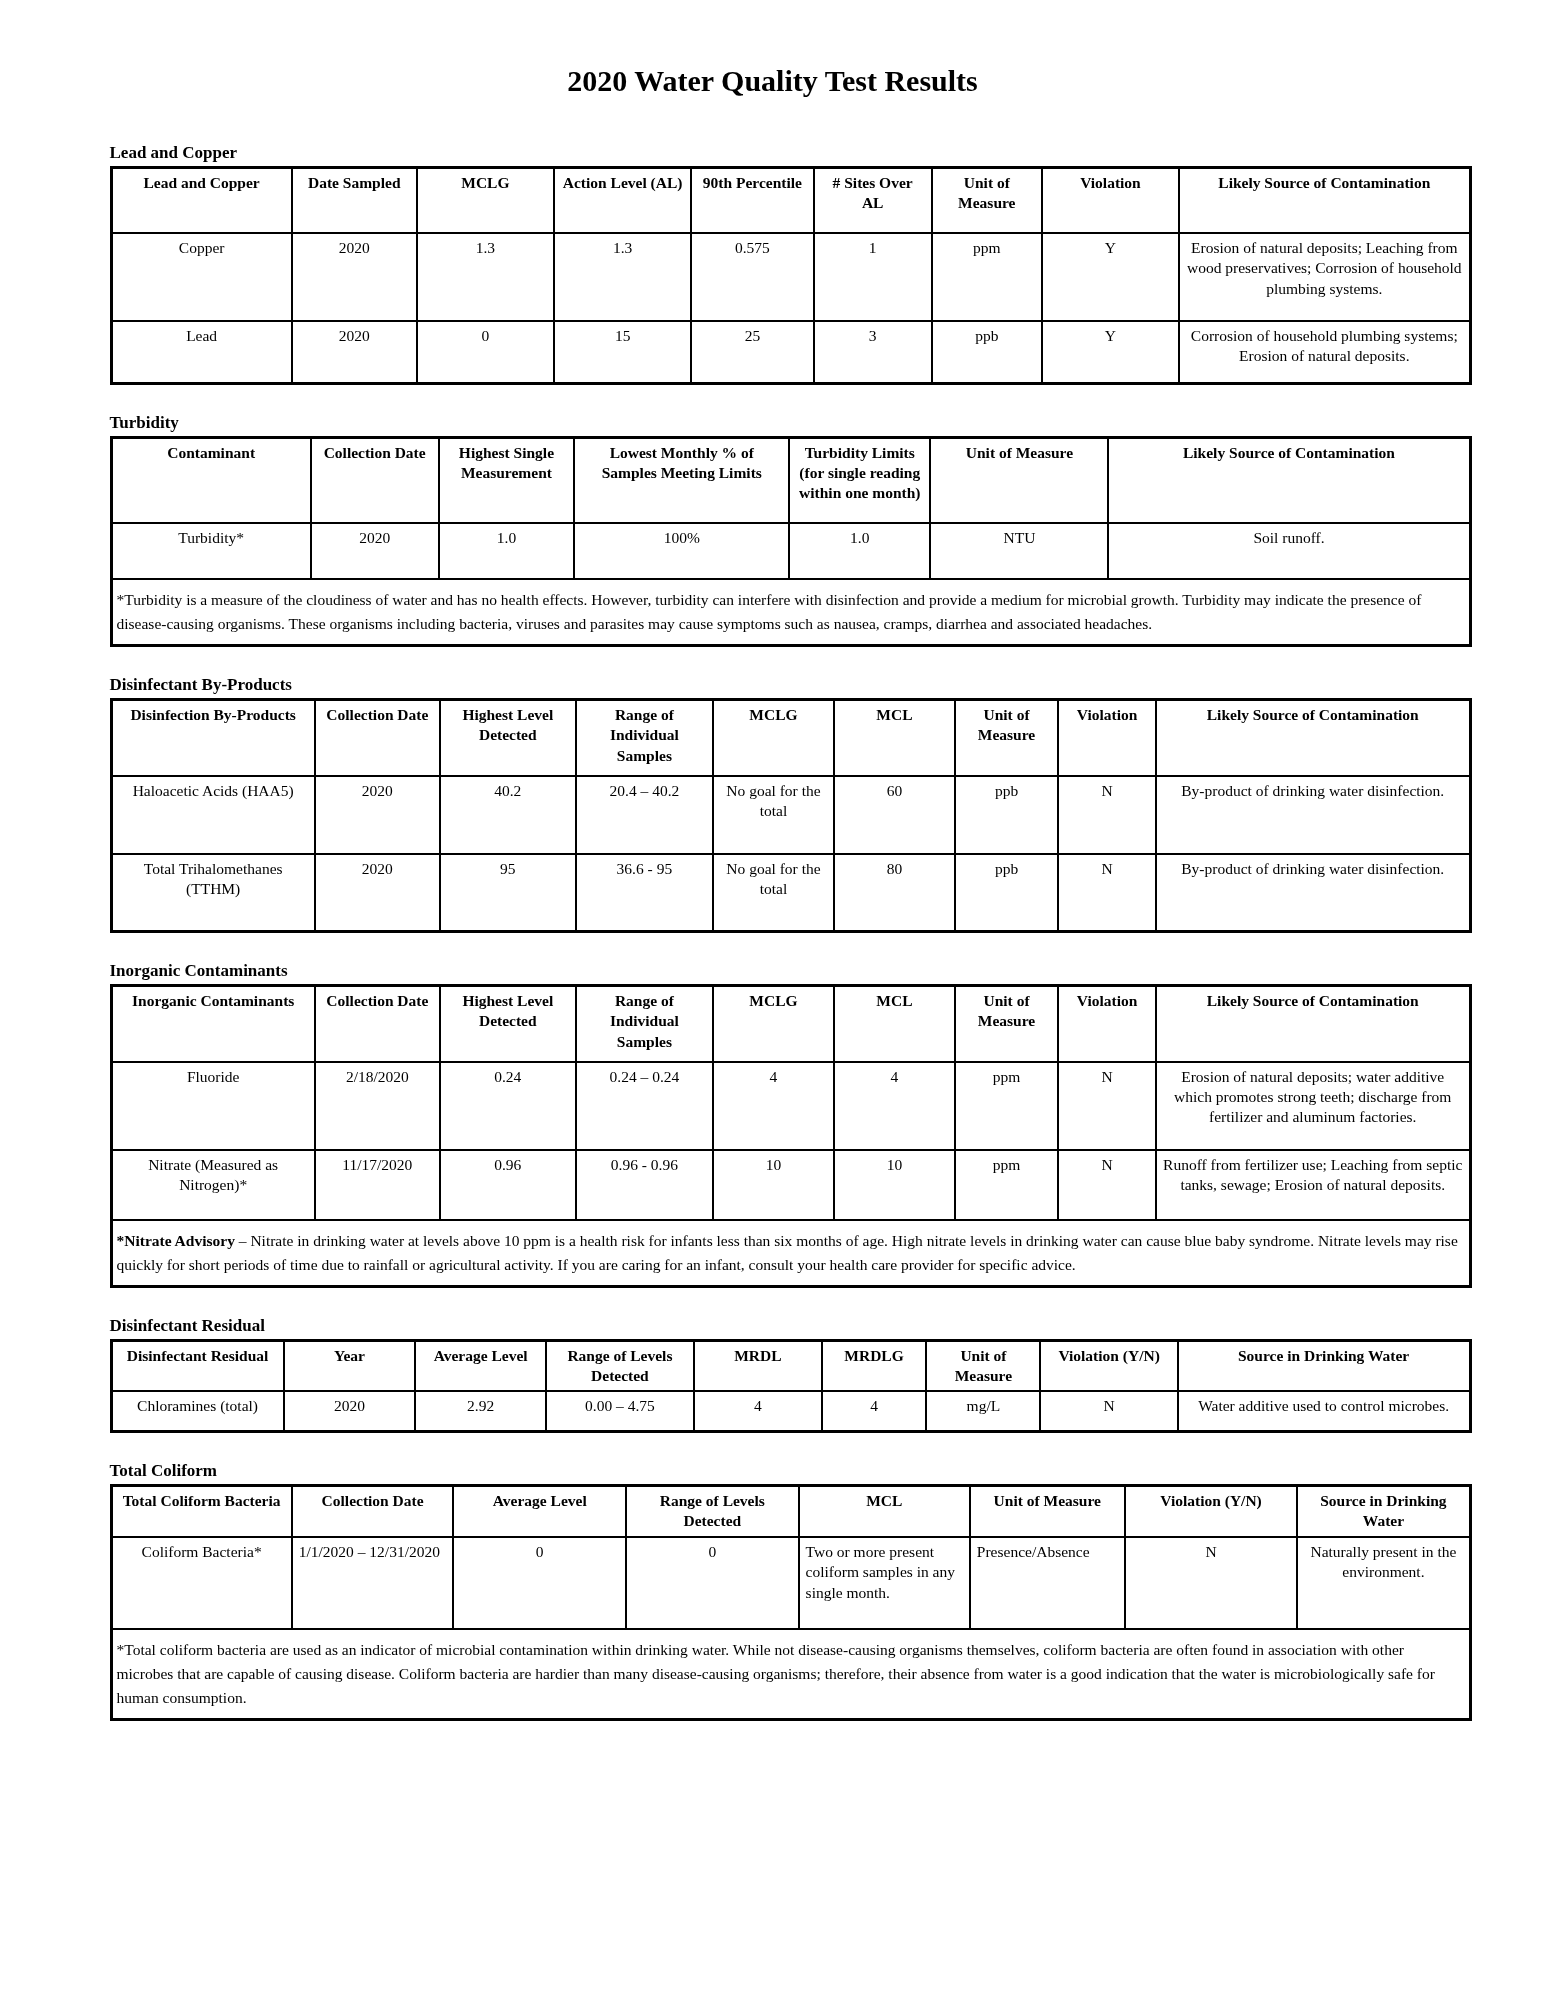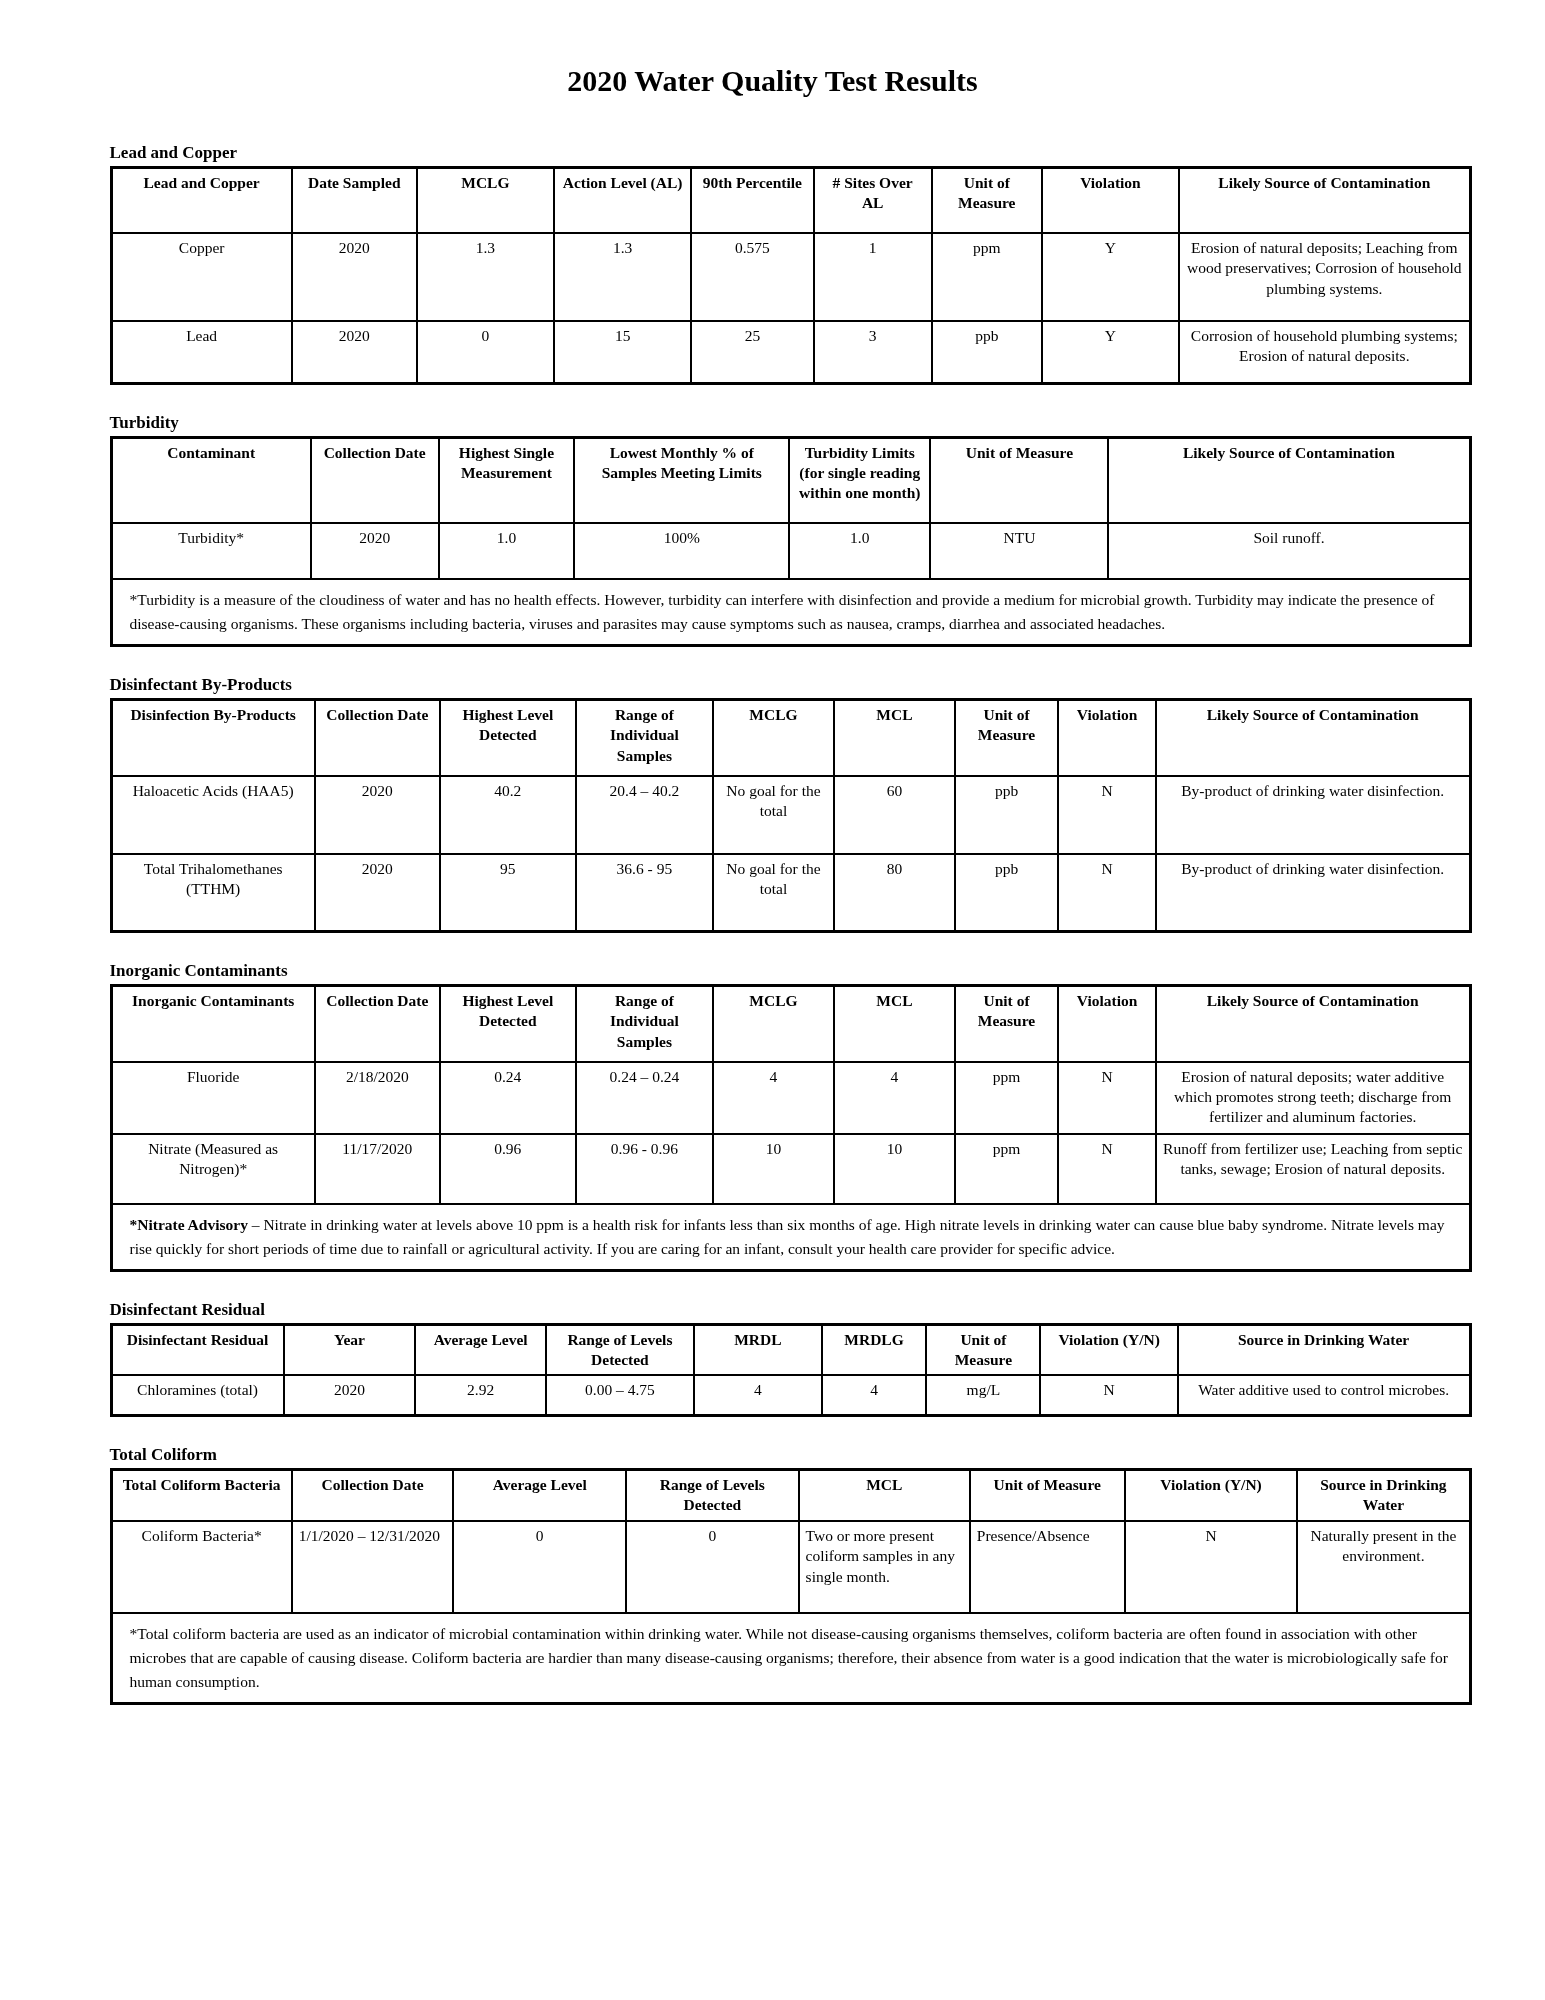--- a/index.html
+++ b/index.html
@@ -26,21 +26,21 @@
     vertical-align: top; text-align: center;
     font-size: 15.5px; line-height: 1.32;
     padding: 4px 6px;
     overflow: hidden; word-wrap: break-word;
   }
   table.data-table th { font-weight: bold; }
   table.data-table td:first-child { font-weight: normal; }
   table.data-table td.left { text-align: left; }
   table.data-table td.footnote {
     text-align: left; font-weight: normal;
-    padding: 8px 17px; line-height: 1.55; font-size: 15.5px;
+    padding: 8px 4px; line-height: 1.55; font-size: 15.5px;
   }
 </style>
 </head>
 <body>
 
 <div class="page">
 
   <div class="title">2020 Water Quality Test Results</div>
 
   <section class="tbl-section first">
@@ -212,21 +212,21 @@
             <th>Highest Level Detected</th>
             <th>Range of Individual Samples</th>
             <th>MCLG</th>
             <th>MCL</th>
             <th>Unit of Measure</th>
             <th>Violation</th>
             <th>Likely Source of Contamination</th>
           </tr>
         </thead>
         <tbody>
-          <tr style="height: 72px;">
+          <tr style="height: 88px;">
             <td>Fluoride</td>
             <td>2/18/2020</td>
             <td>0.24</td>
             <td>0.24 – 0.24</td>
             <td>4</td>
             <td>4</td>
             <td>ppm</td>
             <td>N</td>
             <td>Erosion of natural deposits; water additive which promotes strong teeth; discharge from fertilizer and aluminum factories.</td>
           </tr>

